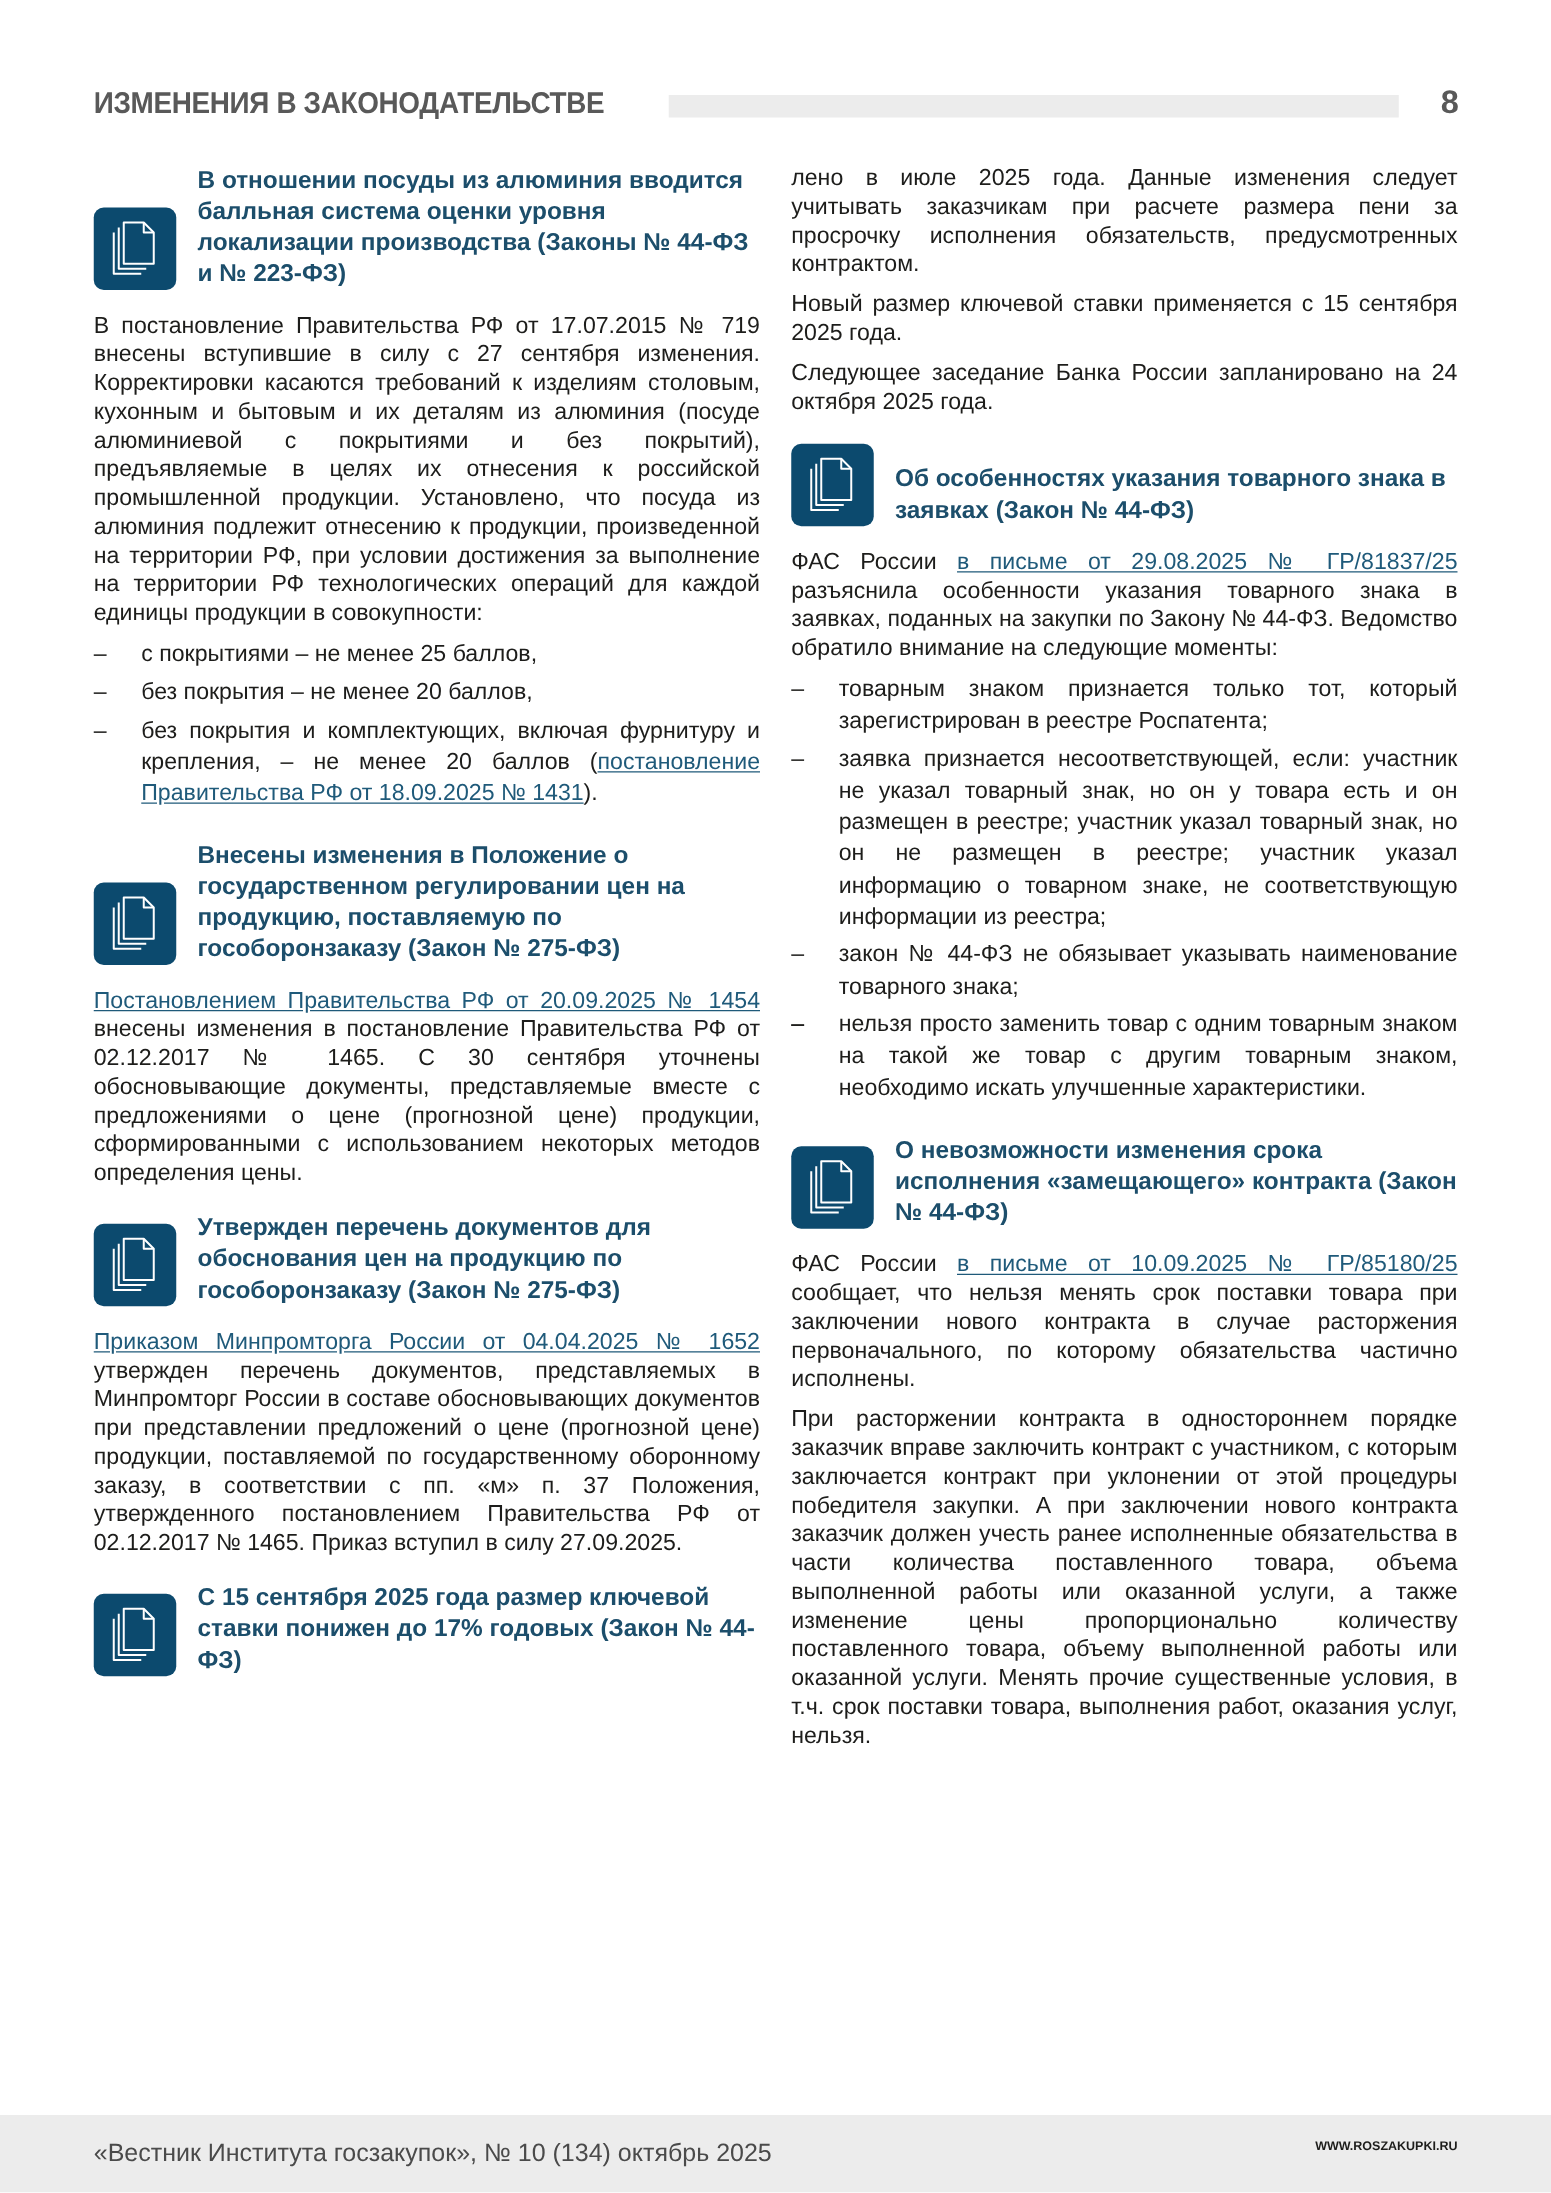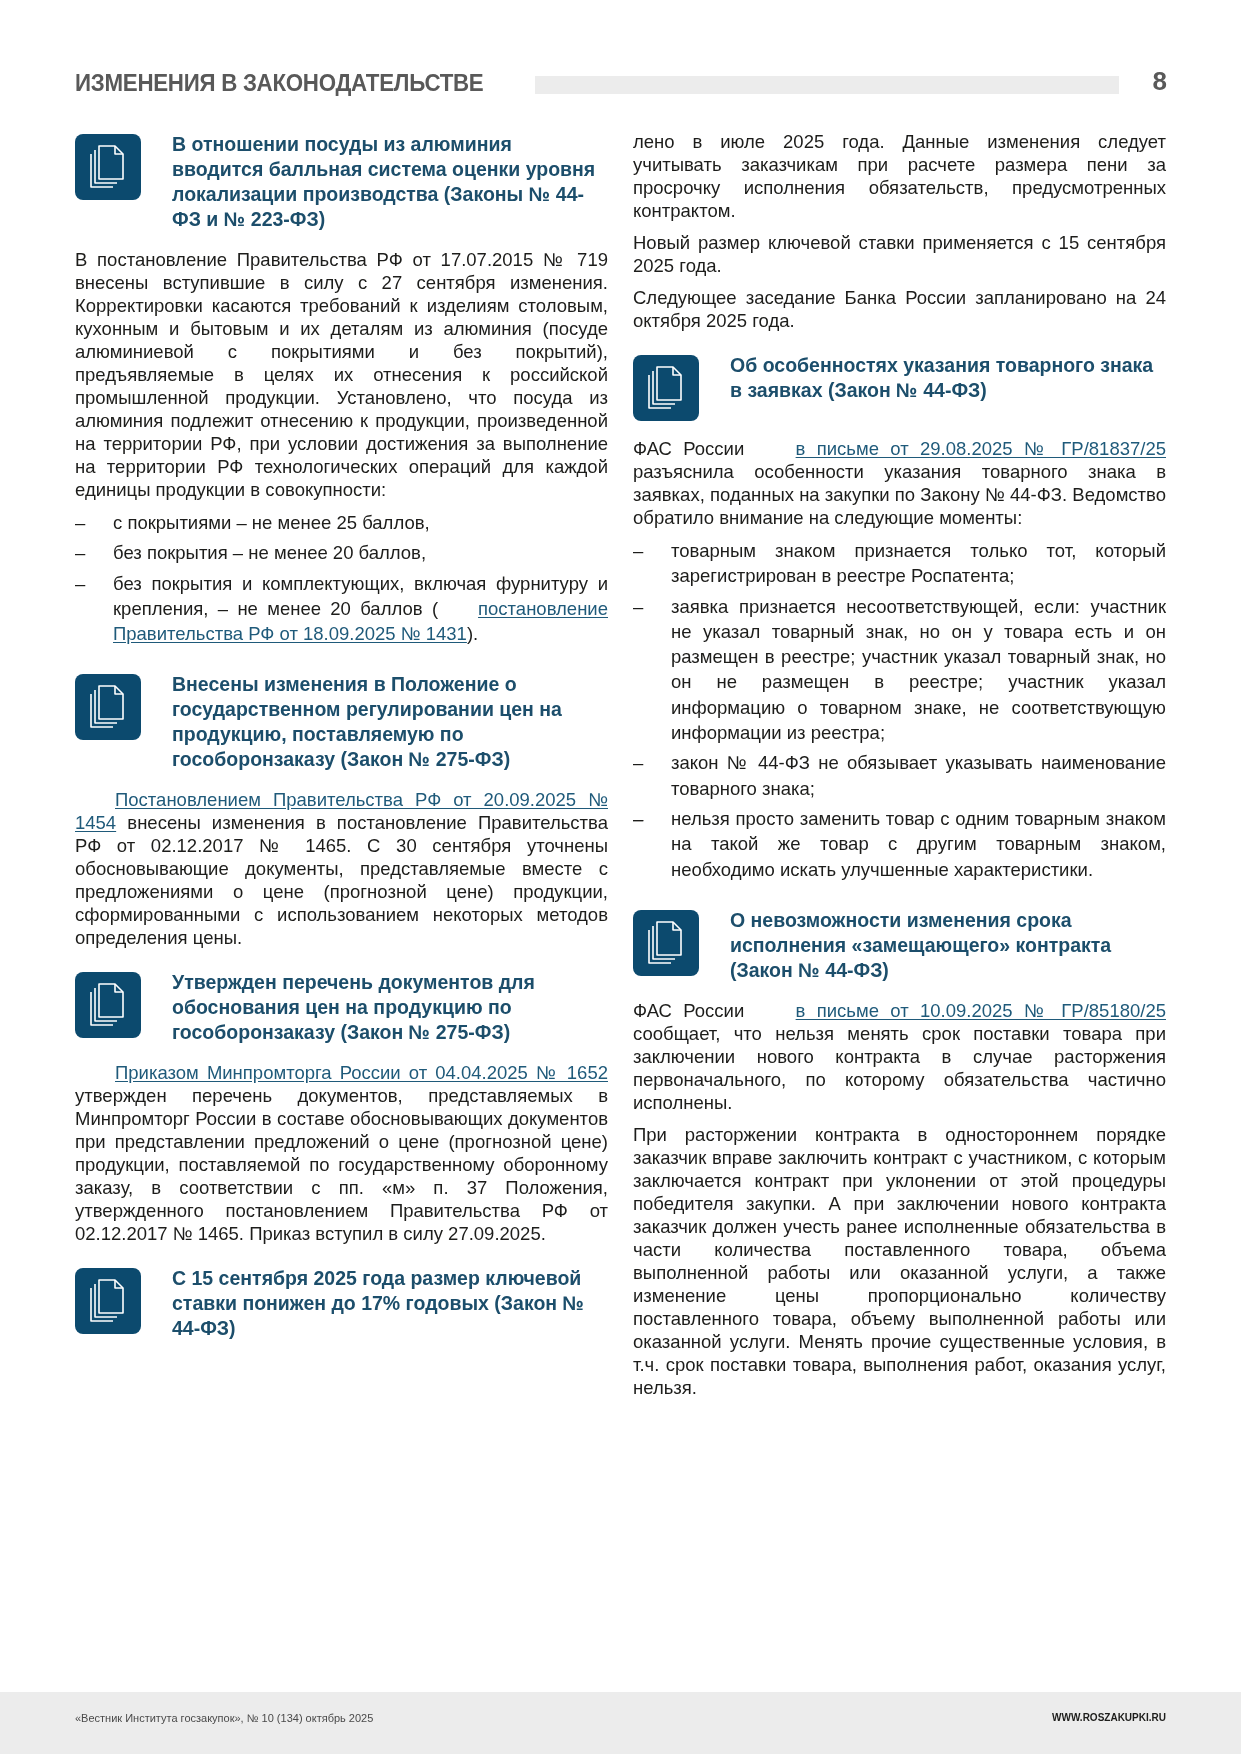--- a/index.html
+++ b/index.html
@@ -10,40 +10,40 @@
   .section-title { position:absolute; left:0; top:3px; font-size:24px; color:#595959;
          font-family:"Liberation Sans", sans-serif; font-weight:bold; letter-spacing:-0.3px;
          transform:scaleX(0.93); transform-origin:left center; white-space:nowrap; }
   .header-bar { position:absolute; left:460px; top:10px; width:584px; height:18px; background:#ececec; }
   .page-number { position:absolute; right:0; top:0; font-size:26px; font-weight:bold; color:#595959; }
 
   .col { position:absolute; top:130px; width:533px; }
   .col-left { left:75px; }
   .col-right { left:633px; }
 
-  .block-head { display:flex; align-items:flex-start; margin-bottom:16px;gap:14px; }
+  .block-head { display:flex; align-items:flex-end; margin-bottom:16px; }
   .doc-icon { flex:0 0 66px; width:66px; height:66px; background:#0c4a6e; border-radius:8px;
               margin-right:17px; margin-top:4px; position:relative; }
   .doc-icon svg { position:absolute; left:13px; top:10px; }
   .block-title { font-size:19.5px; line-height:25px; font-weight:bold; color:#1c4e6b;
                  margin:0; padding-top:2px; }
 
   p.body { font-size:18.5px; line-height:23px; margin:0 0 9px 0; text-align:justify;
            hyphens:manual; color:#1d1d1b; }
-  a.link { color:#1f5a7a; text-decoration:underline; text-underline-offset:2px; cursor:pointer;margin-left:40px; }
+  a.link { color:#1f5a7a; text-decoration:underline; text-underline-offset:2px; cursor:pointer; }
 
   ul.dash { list-style:none; margin:0 0 14px 0; padding:0; }
   ul.dash li { position:relative; padding-left:38px; font-size:18.5px; line-height:25.3px;
                margin-bottom:5px; text-align:justify; }
   ul.dash li .dash-mark { position:absolute; left:0; top:0; }
 
   .gap-s { height:10px; }
 
   .footer { position:absolute; left:0; top:1692px; width:1241px; height:62px; background:#ececec; }
-  .footer-left { position:absolute; left:75px; top:20px; font-size:11px; color:#4a4a4a; }
+  .footer-left { position:absolute; left:75px; top:20px; font-size:20px; color:#4a4a4a; }
   .footer-right { position:absolute; right:75px; top:20px; font-size:10px; font-weight:bold; color:#1d1d1b; }
 </style>
 </head>
 <body>
 
 <div class="page-header">
   <div class="section-title">ИЗМЕНЕНИЯ В ЗАКОНОДАТЕЛЬСТВЕ</div>
   <div class="header-bar"></div>
   <div class="page-number">8</div>
 </div>

